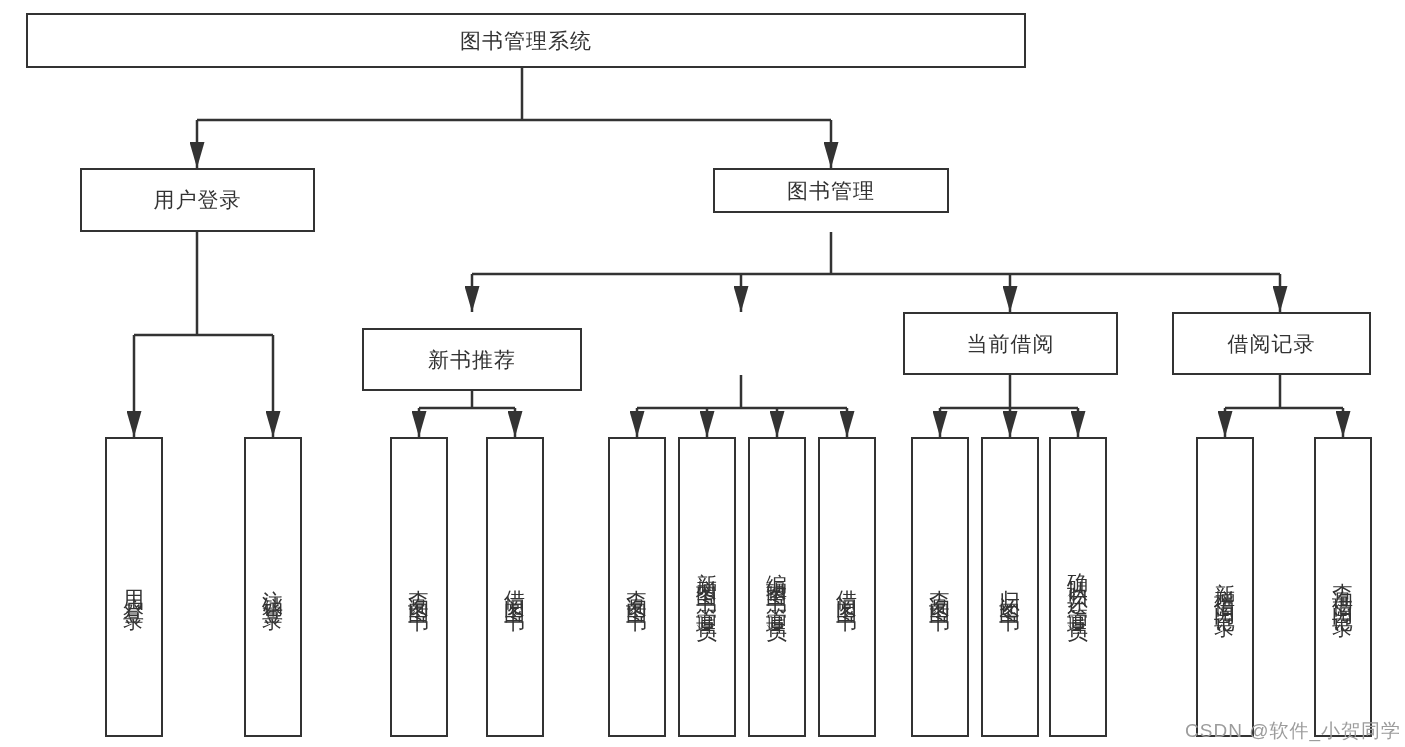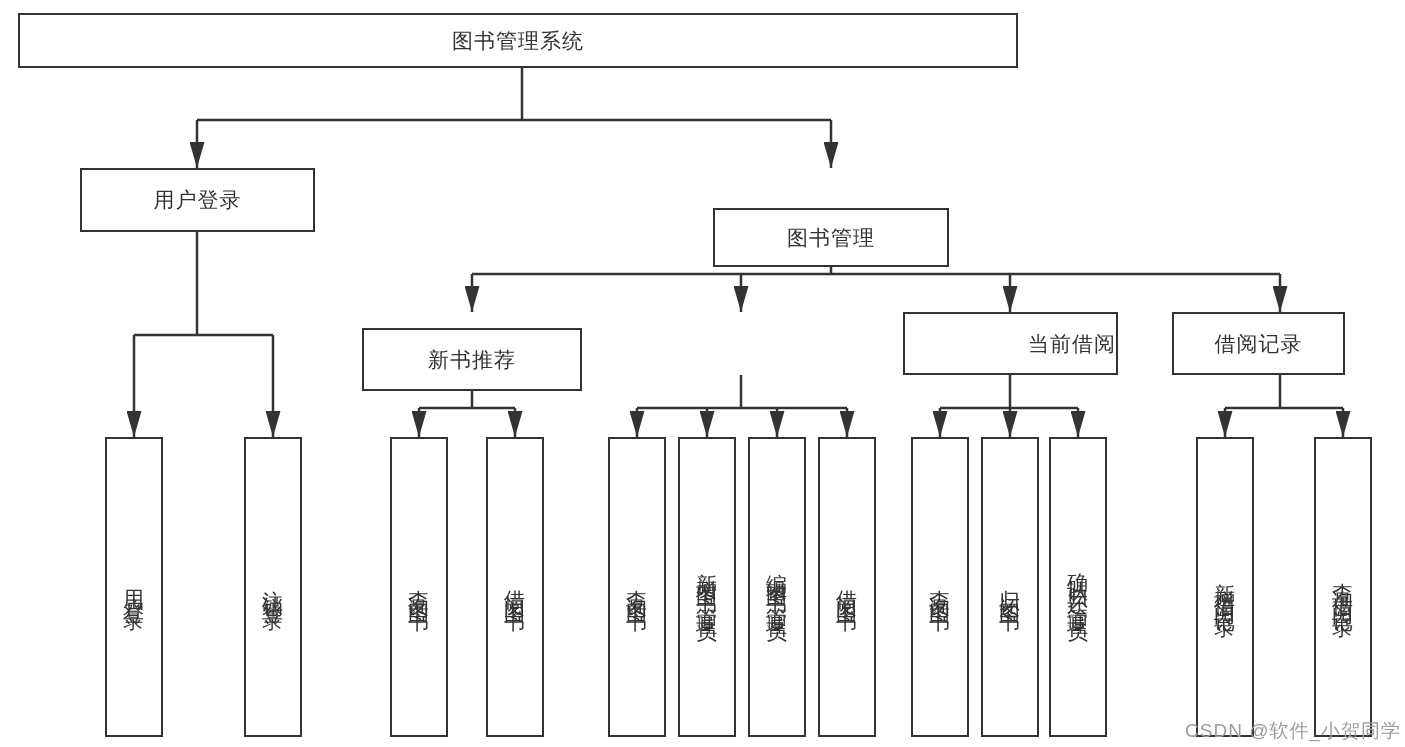--- a/index.html
+++ b/index.html
@@ -27,27 +27,27 @@
     white-space:nowrap;
   }
   .leaf .lbl{
     writing-mode:vertical-rl;
     text-orientation:mixed;
     letter-spacing:7px;
     white-space:normal;
     line-height:1.1;
   }
   
-  .n-root{left:18px;top:13px;width:1000px;height:55px;}
+  .n-root{left:26px;top:13px;width:1000px;height:55px;}
   .n-user{left:80px;top:168px;width:235px;height:64px;}
-  .n-mgmt{left:713px;top:168px;width:236px;height:59px;margin-top:40px;}
+  .n-mgmt{left:713px;top:168px;width:236px;height:45px;}
   .n-recommend{left:362px;top:328px;width:220px;height:63px;}
   .n-borrow{left:634px;top:312px;width:214px;height:63px;}
-  .n-current{left:903px;top:312px;width:215px;height:63px;justify-content:flex-end;}
-  .n-records{left:1172px;top:312px;width:173px;height:63px;}
+  .n-current{left:903px;top:312px;width:215px;height:63px;}
+  .n-records{left:1172px;top:312px;width:199px;height:63px;}
   .leaf{top:437px;width:58px;height:300px;}
   .lf-1{left:105px;}  .lf-2{left:244px;}
   .lf-3{left:390px;}  .lf-4{left:486px;}
   .lf-5{left:608px;}  .lf-6{left:678px;}  .lf-7{left:748px;}  .lf-8{left:818px;}
   .lf-9{left:911px;}  .lf-10{left:981px;} .lf-11{left:1049px;}
   .lf-12{left:1196px;}.lf-13{left:1314px;}
   .watermark{
     position:absolute;
     right:4px;bottom:3px;
     font-size:19px;

